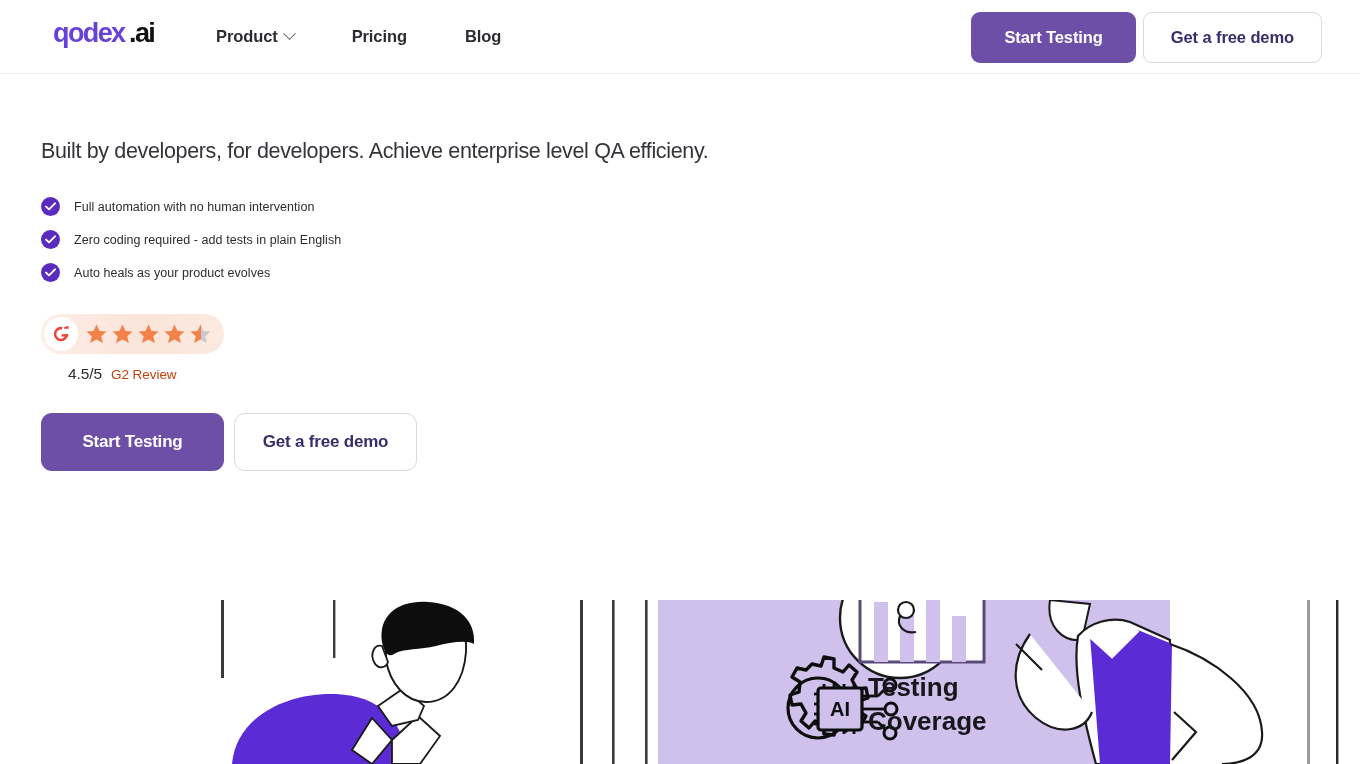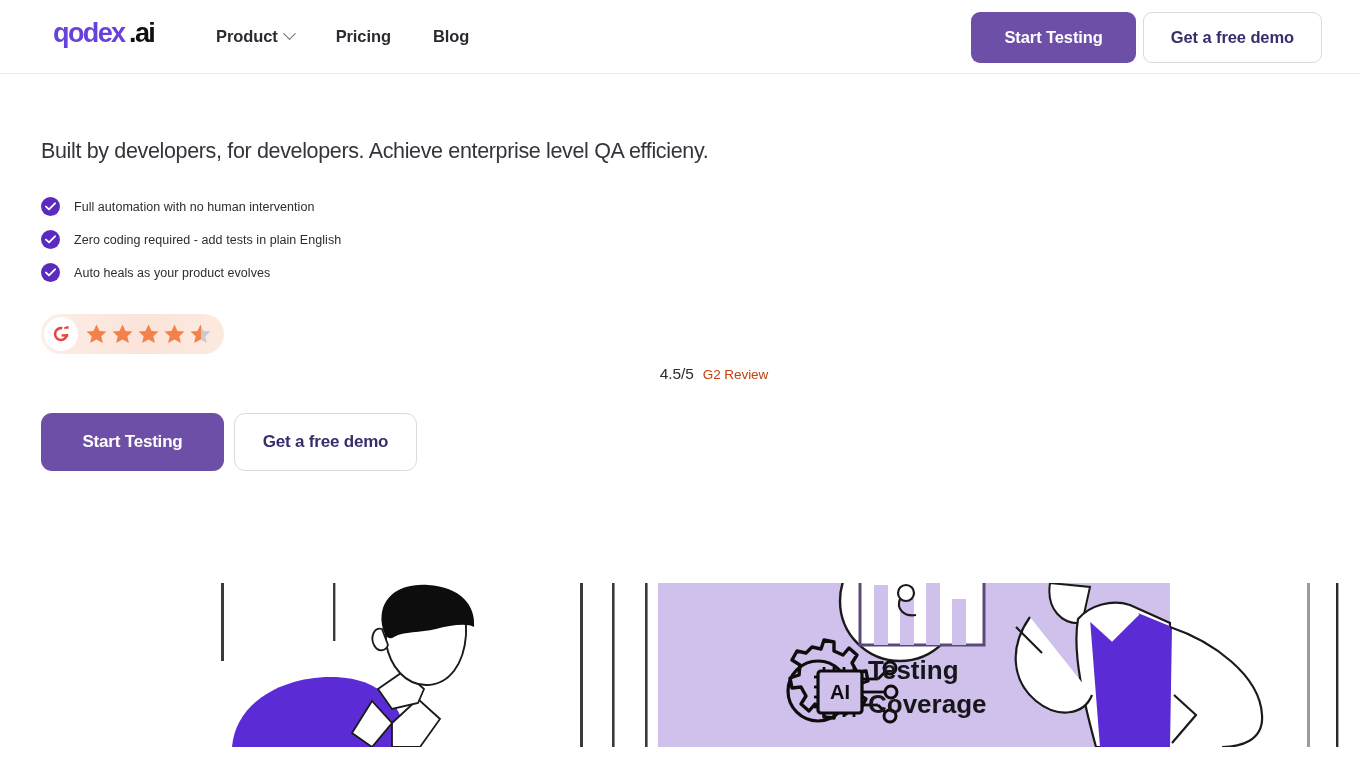--- a/index.html
+++ b/index.html
@@ -27,21 +27,21 @@
     display: flex;
     align-items: flex-start;
     height: 40px;
   }
   .logo svg { display: block; }
 
   .nav-links {
     display: flex;
     align-items: center;
     margin-left: 22px;
-    gap: 0px;
+    gap: 16px;
   }
   .nav-link {
     font-size: 16.5px;
     font-weight: 700;
     color: #2b2b31;
     letter-spacing: -0.1px;
     padding: 6px 21px;
     display: flex;
     align-items: center;
     gap: 7px;
@@ -160,21 +160,20 @@
     justify-content: center;
     flex: 0 0 34px;
   }
   .stars { display: flex; align-items: center; gap: 1px; }
   .rating-caption {
     margin-top: 11px;
     margin-left: 27px;
     display: flex;
     align-items: baseline;
     gap: 9px;
-    justify-content: center;
   }
   .rating-score {
     font-size: 15.5px;
     color: #2c2c32;
     letter-spacing: -0.1px;
   }
   .rating-source {
     font-size: 13.5px;
     color: #c2410c;
     letter-spacing: -0.05px;
@@ -204,21 +203,21 @@
     width: 183px;
     height: 58px;
     font-size: 17px;
     letter-spacing: -0.2px;
   }
 
   
   .illustration {
     position: absolute;
     left: 0;
-    top: 583px;
+    top: 600px;
     width: 1360px;
     height: 164px;
     overflow: hidden;
   }
   .illustration svg { display: block; }
 </style>
 </head>
 <body>
 
 <div class="navbar">

